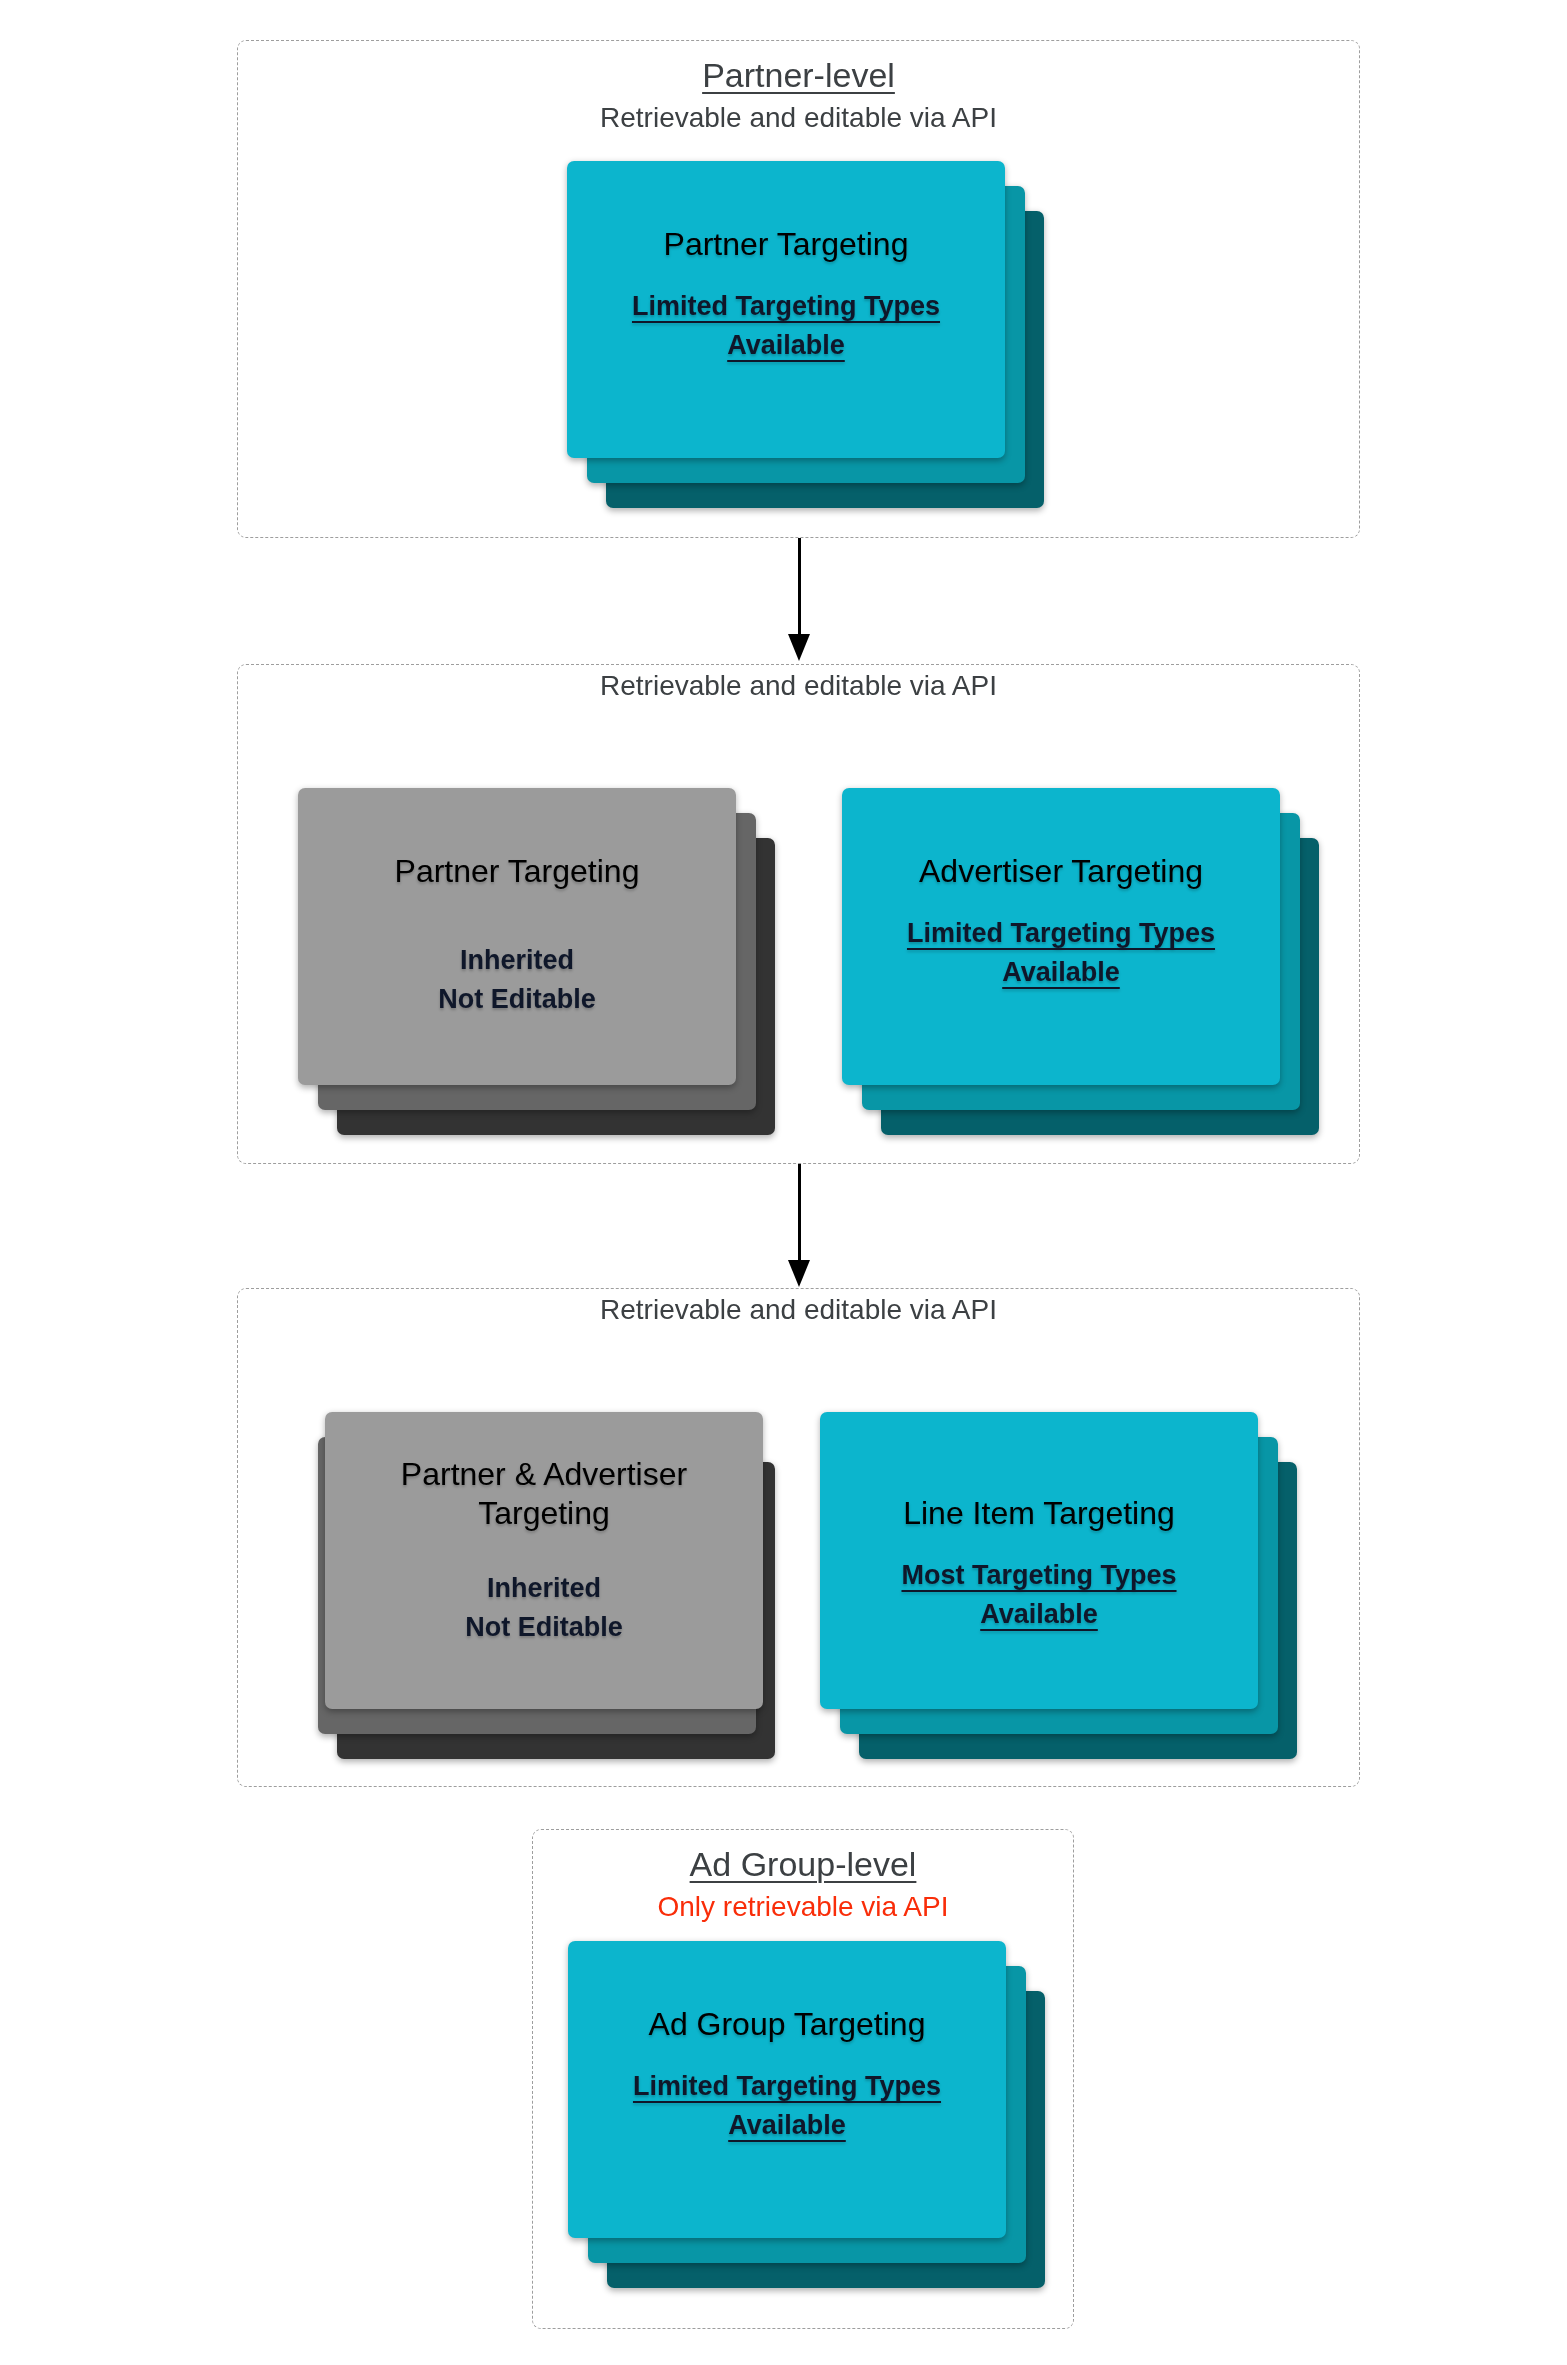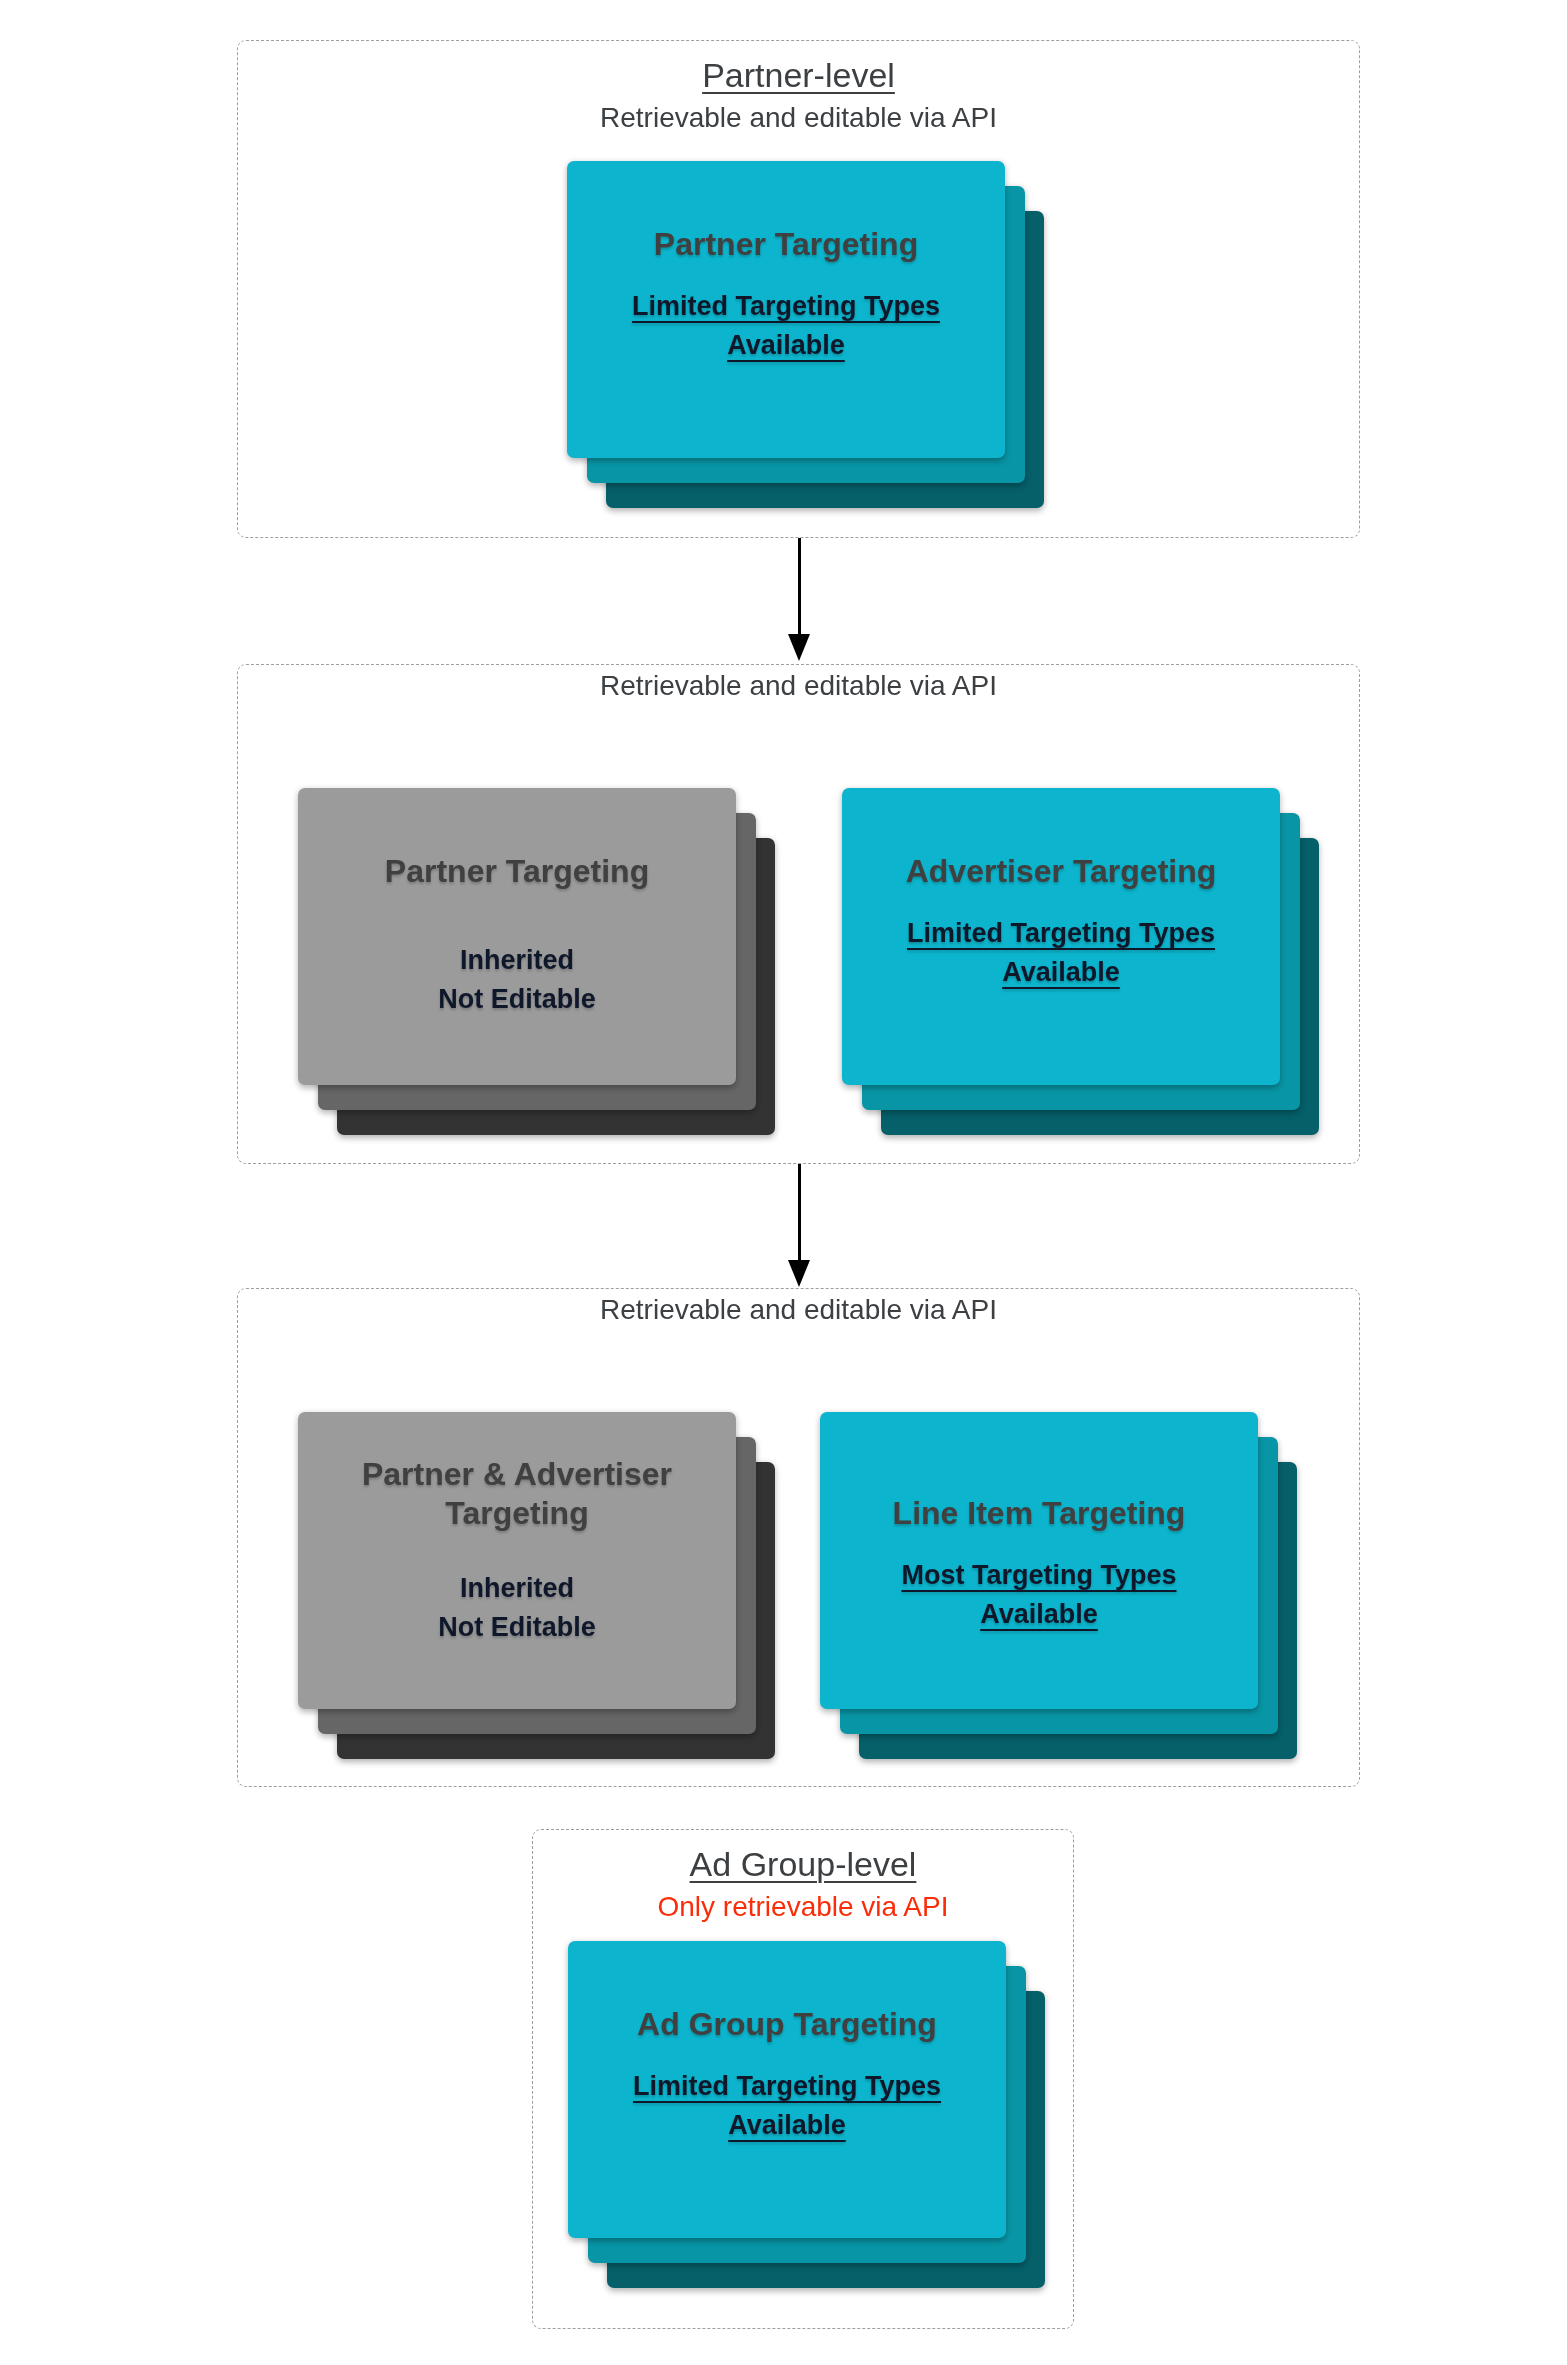--- a/index.html
+++ b/index.html
@@ -31,30 +31,30 @@
   
   .stack{position:absolute;width:438px;height:297px;}
   .layer,.face{
     position:absolute;width:438px;height:297px;border-radius:7.1px;
     box-shadow:0 2.7px 6.3px rgba(0,0,0,0.30);
   }
   .l3{left:39px;top:50px;}
   .l2{left:19.6px;top:25px;}
   .face{left:0;top:0;display:flex;flex-direction:column;align-items:center;
     padding-top:64px;box-sizing:border-box;text-align:center;}
-  .face.short-pad{padding-top:43px;}
+  .face.short-pad{padding-top:43px;margin-left:27px;}
   .face.tall-pad{padding-top:82px;}
   .cyan  .face{background:var(--cyan,#0CB5CD);}
   .cyan  .l2{background:var(--cyan_mid,#0896A6);}
   .cyan  .l3{background:var(--cyan_dark,#05606A);}
   .gray  .face{background:var(--gray,#9B9B9B);}
   .gray  .l2{background:var(--gray_mid,#666666);}
   .gray  .l3{background:var(--gray_dark,#333333);}
   .card-heading{
-    color:#404040;font-weight:bold;font-size:32px;line-height:39px;
+    color:#000000;font-weight:normal;font-size:32px;line-height:39px;
     max-width:384px;
     text-shadow:0 1.8px 2.7px rgba(0,0,0,0.22);
   }
   .card-body{
     margin-top:23px;color:#0f172a;font-weight:bold;font-size:27px;line-height:39px;
     max-width:384px;text-shadow:0 1.8px 2.7px rgba(0,0,0,0.22);
   }
   .card-body.underlined{
     text-decoration:underline;
     text-decoration-thickness:1.8px;

